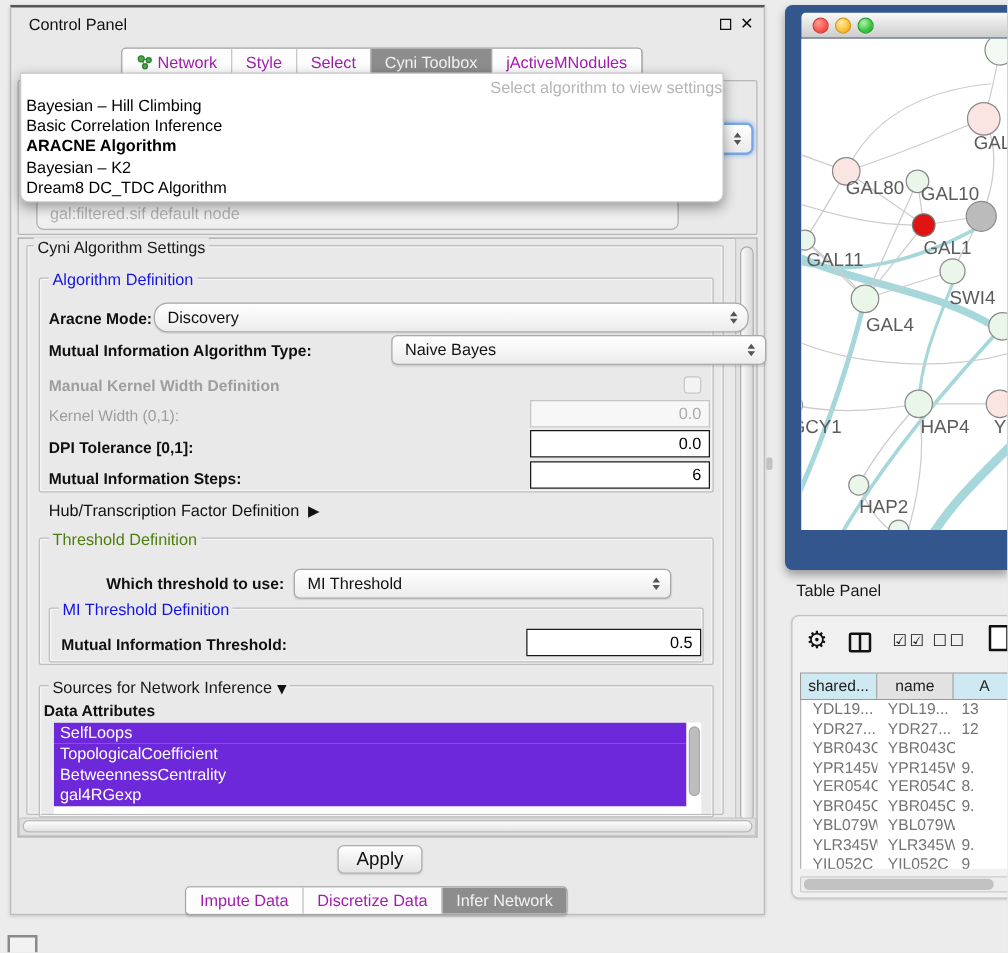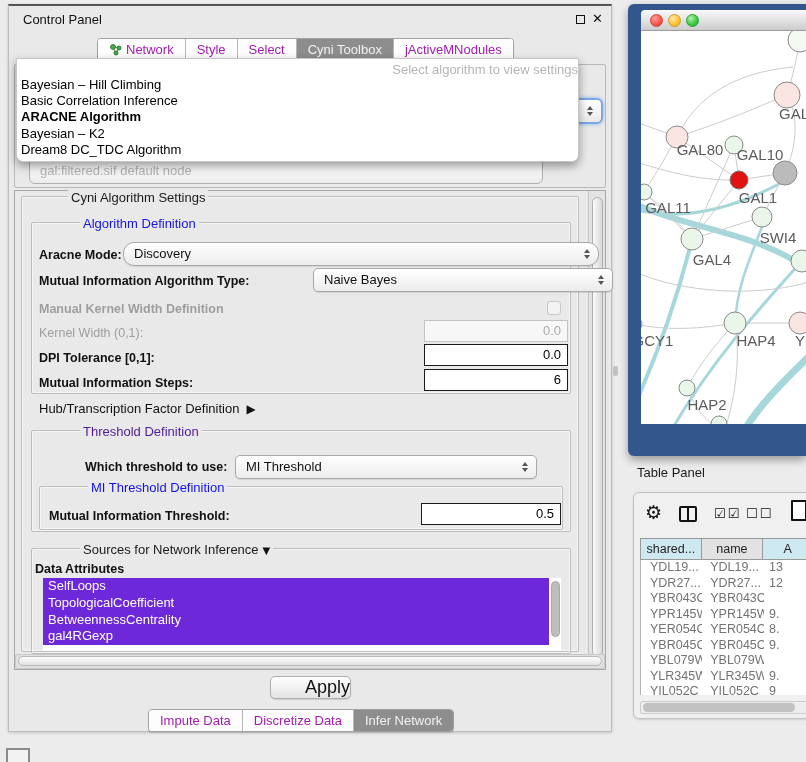--- a/index.html
+++ b/index.html
@@ -43,24 +43,24 @@
   
   #settings-panel { position:absolute; left:5px; top:184px; width:592px; height:480px;
     background:#e9e9e9; border:1px solid #a8a8a8; z-index:10; }
   #settings-vscroll { position:absolute; left:579px; top:185px; width:17px; height:478px;
     background:#e3e3e3; border-left:1px solid #c6c6c6; z-index:12; }
   #settings-vthumb { position:absolute; left:3px; top:6px; width:11px; height:460px; border-radius:6px;
     background:linear-gradient(90deg,#fbfbfb,#d9d9d9); border:1px solid #aeaeae; }
 
   .group { position:absolute; border:1px solid #bdbdbd; border-radius:2px; z-index:11;
     box-shadow:inset 0 0 0 1px rgba(255,255,255,.6); }
-  .group-label { position:absolute; font-size:13px; background:#e9e9e9; padding:0 3px; z-index:12; white-space:nowrap;margin-left:41px; }
+  .group-label { position:absolute; font-size:13px; background:#e9e9e9; padding:0 3px; z-index:12; white-space:nowrap; }
   .glabel-black { color:#1a1a1a; }
   .glabel-blue { color:#1414e6; }
-  .glabel-green { color:#4c1d95; }
+  .glabel-green { color:#4d7c0f; }
 
   .form-label { position:absolute; font-size:12.5px; color:#111; z-index:12; white-space:nowrap; }
   .bold { font-weight:bold; }
   .disabled-text { color:#9e9e9e; }
 
   .combo { position:absolute; border:1px solid #a9a9a9; border-radius:5px;
     background:linear-gradient(#ffffff,#ececec); box-shadow:0 1px 1px rgba(0,0,0,.1);
     font-size:13px; line-height:22px; padding-left:10px; color:#111; z-index:12; white-space:nowrap; }
   .spin { position:absolute; right:8px; top:50%; transform:translateY(-50%); display:flex; flex-direction:column; gap:2px; }
   .spin i { display:block; width:0; height:0; border-left:3.5px solid transparent; border-right:3.5px solid transparent; }
@@ -83,23 +83,23 @@
   .attr-item { font-size:13px; line-height:16.8px; padding-left:5px; color:#000; width:calc(100% - 12px); white-space:nowrap; }
   .attr-item.selected { background:#6d28d9; color:#fff; }
   #attr-vscroll { position:absolute; right:1px; top:3px; width:9px; height:64px; z-index:13; }
   #attr-vthumb { width:9px; height:56px; border-radius:5px; background:#bdbdbd; border:1px solid #a8a8a8; }
 
   #settings-hscroll { position:absolute; left:6px; top:648px; width:590px; height:15px;
     background:#e0e0e0; border:1px solid #c8c8c8; border-radius:2px; z-index:13; }
   #settings-hthumb { position:absolute; left:2px; top:1px; width:584px; height:10px; border-radius:5px;
     background:linear-gradient(#fdfdfd,#e2e2e2); border:1px solid #b9b9b9; }
 
-  #apply-btn { position:absolute; left:261px; top:670px; width:81px; height:23px; border-radius:5px;
-    background:linear-gradient(#ffffff,#e3e3e3); border:1px solid #adadad; font-size:18px; color:#111;
-    text-align:right; line-height:21px; z-index:12; box-shadow:0 1px 1px rgba(0,0,0,.12); }
+  #apply-btn { position:absolute; left:261px; top:670px; width:68px; height:23px; border-radius:5px;
+    background:linear-gradient(#ffffff,#e3e3e3); border:1px solid #adadad; font-size:15px; color:#111;
+    text-align:center; line-height:21px; z-index:12; box-shadow:0 1px 1px rgba(0,0,0,.12); }
 
   
   #net-window { position:absolute; left:628px; top:4px; width:178px; height:452px;
     background:#33568c; border-radius:6px 0 0 6px; box-shadow:0 4px 8px rgba(0,0,0,.35); }
   #net-titlebar { position:absolute; left:13px; top:6px; right:0; height:21px;
     background:linear-gradient(#fafafa,#cccccc); border-radius:4px 0 0 0; border-bottom:1px solid #9b9b9b; }
   .traffic { position:absolute; top:4px; width:13px; height:13px; border-radius:50%; }
   #light-red { left:9px; background:radial-gradient(circle at 35% 30%, #ff9a92, #f9564c 60%, #d6332b); border:1px solid #ca4540; }
   #light-yellow { left:27px; background:radial-gradient(circle at 35% 30%, #ffe9a8, #fdc12f 60%, #df9b1e); border:1px solid #cf9b2a; }
   #light-green { left:45px; background:radial-gradient(circle at 35% 30%, #b6f0b0, #35c93f 60%, #23a32c); border:1px solid #2da135; }

